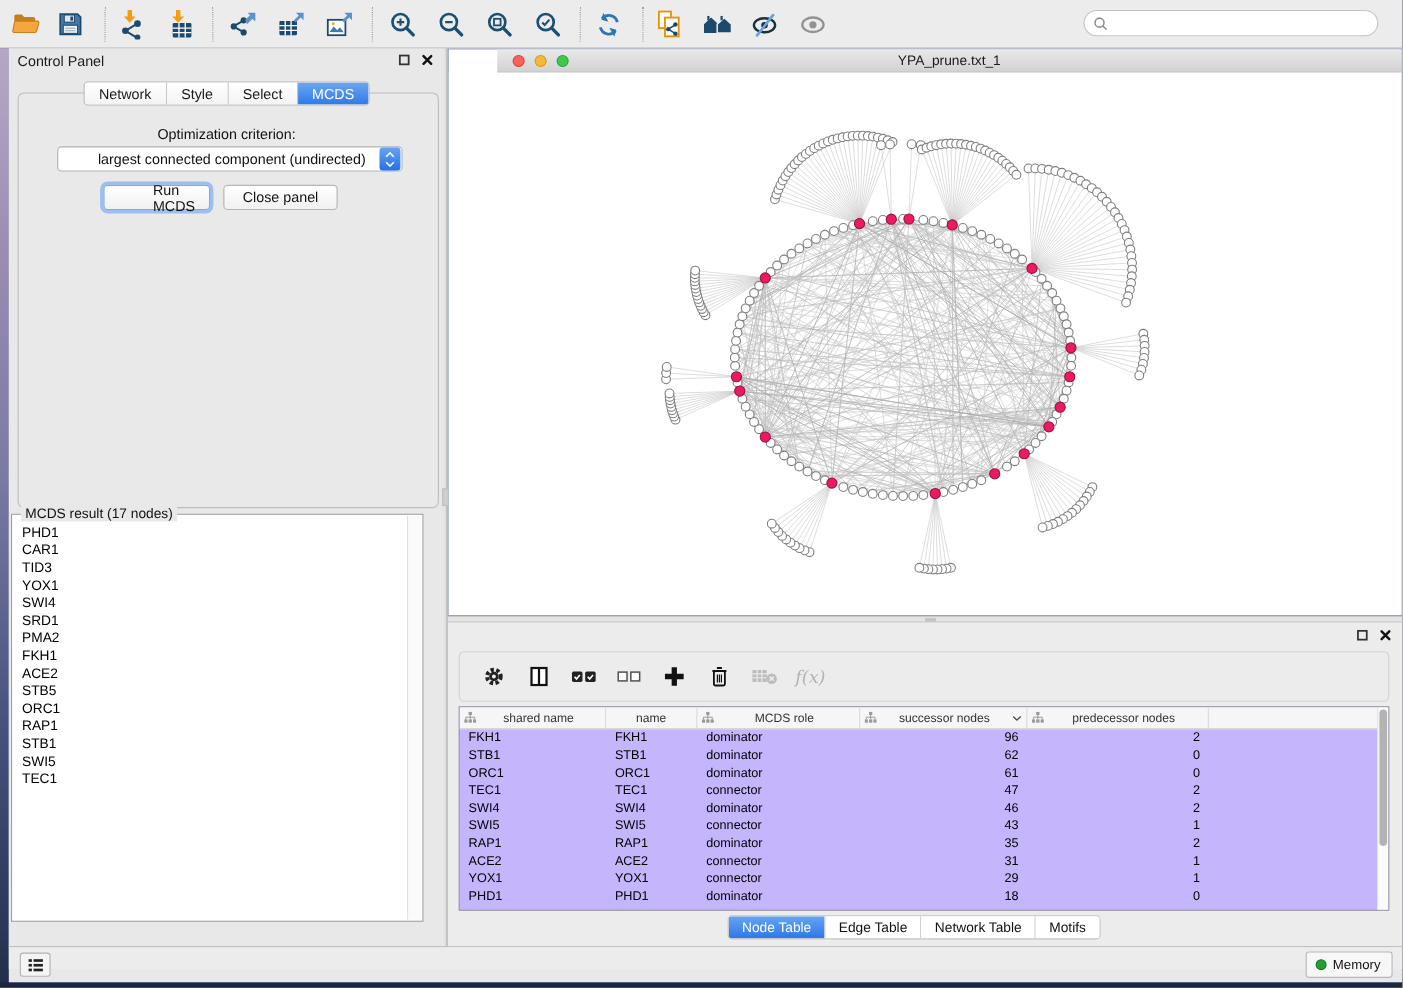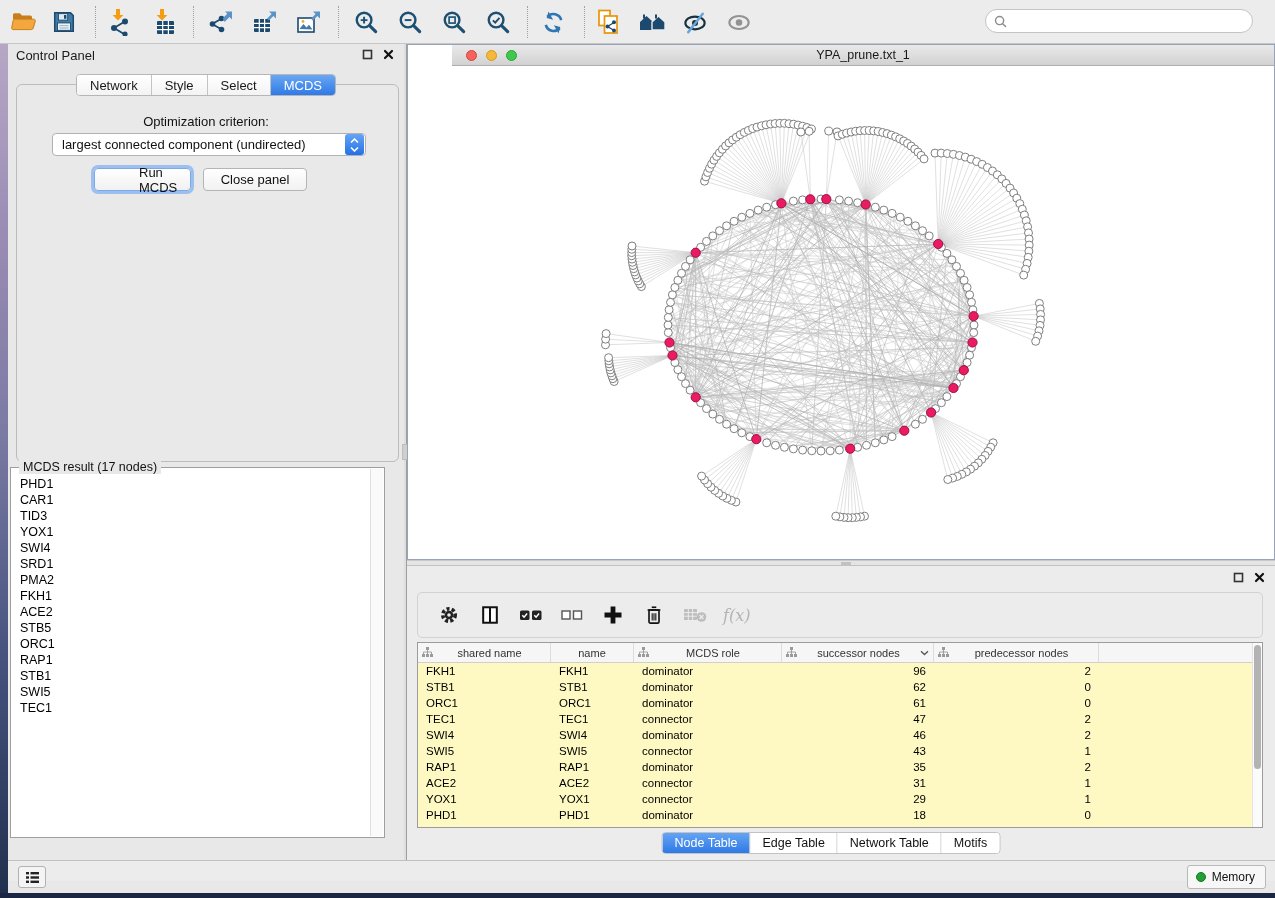--- a/index.html
+++ b/index.html
@@ -23,21 +23,21 @@
   
   .control-panel { position:absolute; left:0; top:0; width:396px; height:816px; background:#e8e8e8; }
   .panel-title { position:absolute; left:8px; top:4px; font-size:13px; color:#1a1a1a; }
   .panel-icons { position:absolute; right:10px; top:5px; display:flex; gap:10px; align-items:center; }
   .tabbox { position:absolute; left:8px; top:40px; width:383px; height:378px; border:1px solid #bcbcbc; border-radius:6px; background:#e9e9e9; }
   .seg-tabs { position:absolute; left:50%; transform:translateX(-50%); top:30px; display:flex; height:22px; border:1px solid #b6b6b6; border-radius:4px; overflow:hidden; background:#fff; z-index:3; }
   .seg-tab { font-size:13px; color:#1a1a1a; padding:0 13px; display:flex; align-items:center; background:linear-gradient(#ffffff,#f3f3f3); border-right:1px solid #c3c3c3; cursor:default; }
   .seg-tab:last-child { border-right:none; }
   .seg-tab.active { background:linear-gradient(#6aa7f3,#2f7ae8); color:#fff; }
   .opt-label { position:absolute; left:0; top:70px; width:396px; text-align:center; font-size:13px; color:#111; }
-  .dropdown { position:absolute; left:44px; top:89px; width:314px; height:23px; background:#fff; border:1px solid #b2b2b2; border-radius:4px; display:flex; align-items:center; }
+  .dropdown { position:absolute; left:44px; top:89px; width:314px; height:23px; background:#fff; border:1px solid #b2b2b2; border-radius:4px; display:flex; align-items:center;padding-left:27px; }
   .dropdown .dd-text { flex:1; font-size:13px; padding-left:9px; color:#111; white-space:nowrap; overflow:hidden; }
   .dd-stepper { width:19px; height:21px; border-radius:3px; background:linear-gradient(#66a5f5,#2470e8); margin-right:1px; display:flex; flex-direction:column; align-items:center; justify-content:center; gap:2px; }
   .mac-btn { position:absolute; height:23px; background:linear-gradient(#ffffff,#f1f1f1); border:1px solid #b5b5b5; border-radius:4px; font-size:13px; color:#111; display:flex; align-items:center; justify-content:center; font-family:"Liberation Sans",sans-serif; }
   .focus-ring { box-shadow:0 0 0 3px rgba(106,163,245,.6); border-color:#7ea9e8; }
 
   .result-box { position:absolute; left:2px; top:423px; width:375px; height:371px; border:1px solid #9e9e9e; background:#fff; }
   .result-legend { position:absolute; left:8px; top:-8px; background:#e8e8e8; padding:0 4px; font-size:12.5px; color:#111; }
   .result-list { position:absolute; left:1px; top:8px; right:14px; bottom:1px; overflow:hidden; }
   .result-item { font-size:12.5px; line-height:16px; padding-left:8px; color:#000; }
   .result-scroll { position:absolute; top:1px; right:1px; bottom:1px; width:13px; background:#fafafa; border-left:1px solid #e0e0e0; }
@@ -57,21 +57,21 @@
   
   .h-splitter { position:absolute; left:0; top:516px; width:868px; height:6px; background:#e4e4e4; border-top:1px solid #c9c9c9; border-bottom:1px solid #c2c2c2; }
   .h-grip { position:absolute; left:50%; top:1px; width:10px; height:3px; background:#c2c2c2; }
 
   
   .table-panel { position:absolute; left:0; top:522px; width:868px; height:294px; background:#ececec; }
   .tp-toolbar { position:absolute; left:10px; top:26px; width:846px; height:46px; background:#ececec; border:1px solid #d2d2d2; border-radius:5px; display:flex; align-items:center; gap:15px; padding-left:18px; }
   .tp-icon { width:26px; height:24px; display:flex; align-items:center; justify-content:center; }
   .fx { font-family:"DejaVu Serif", serif; font-style:italic; font-size:16px; color:#b3b3b3; }
 
-  .grid { position:absolute; left:10px; top:76px; width:846px; height:186px; background:#fef9c3; border:1px solid #9c9c9c; }
+  .grid { position:absolute; left:10px; top:76px; width:846px; height:186px; background:#c4b5fd; border:1px solid #9c9c9c; }
   .grid-header { position:absolute; left:0; top:0; right:10px; height:20px; background:#f6f6f6; border-bottom:1px solid #cfcfcf; display:flex; }
   .gh-cell { display:flex; align-items:center; border-right:1px solid #dcdcdc; padding:0 4px; font-size:11px; color:#333; }
   .gh-cell .lbl { flex:1; text-align:center; }
   .grid-body { position:absolute; left:0; top:20px; right:10px; bottom:0; overflow:hidden; }
   .grow { display:flex; height:16px; align-items:center; }
   .gcell { font-size:11.5px; color:#000; padding:0 8px; white-space:nowrap; overflow:hidden; }
   .col0 { width:133px; } .col1 { width:83px; } .col2 { width:148px; } .col3 { width:152px; } .col4 { width:165px; }
   .num { text-align:right; }
   .grid-vscroll { position:absolute; right:0; top:0; bottom:0; width:10px; background:#fbfbfb; border-left:1px solid #e3e3e3; }
   .grid-thumb { position:absolute; left:1px; width:7px; top:2px; height:124px; background:#b3b3b3; border-radius:4px; }

